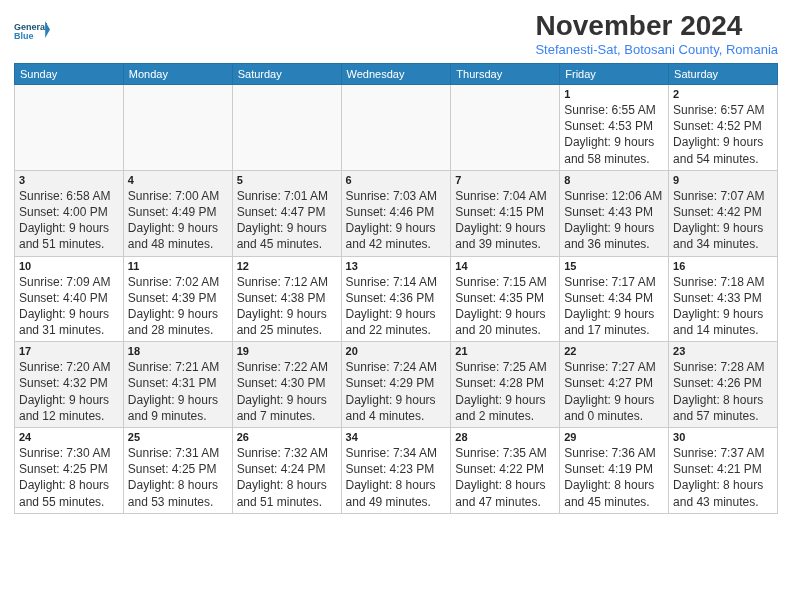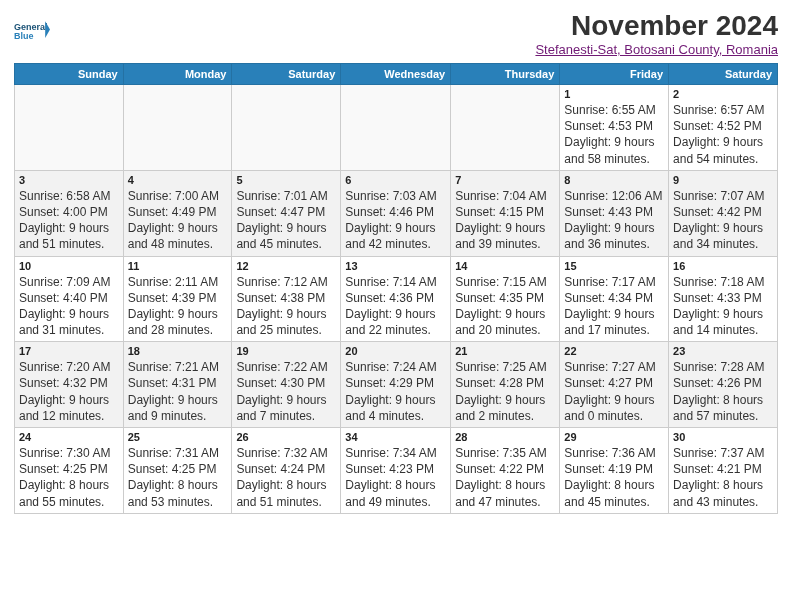--- a/index.html
+++ b/index.html
@@ -20,44 +20,42 @@
       justify-content: space-between;
       align-items: flex-start;
       margin-bottom: 6px;
     }
     .logo {
       display: flex;
       align-items: center;
       margin-top: 4px;
     }
     .title-block {
-      text-align: right;
       margin-left: 28px;
     }
     .month-title {
       font-size: 28px;
       font-weight: bold;
       color: #333;
     }
     .subtitle {
       font-size: 13px;
-      color: #701a75;
-      text-decoration: underline;
+      color: #3b82f6;
     }
     .calendar {
       width: 100%;
       border-collapse: collapse;
     }
     .calendar th {
       background-color: #2980b9;
       color: white;
       font-size: 11px;
-      font-weight: bold;
+      font-weight: normal;
       padding: 4px 5px;
-      text-align: right;
+      text-align: left;
       border: 1px solid #2471a3;
     }
     .calendar td {
       border: 1px solid #ccc;
       vertical-align: top;
       padding: 3px 4px;
       width: 113px;
       font-size: 9px;
       color: #333;
       height: 82px;
@@ -178,21 +176,21 @@
         </tr>
         <tr>
           <td>
             <span class="day-num">10</span>
             <div class="day-info">Sunrise: 7:09 AM
 Sunset: 4:40 PM
 Daylight: 9 hours and 31 minutes.</div>
           </td>
           <td>
             <span class="day-num">11</span>
-            <div class="day-info">Sunrise: 2:11 AM
+            <div class="day-info">Sunrise: 7:02 AM
 Sunset: 4:39 PM
 Daylight: 9 hours and 28 minutes.</div>
           </td>
           <td>
             <span class="day-num">12</span>
             <div class="day-info">Sunrise: 7:12 AM
 Sunset: 4:38 PM
 Daylight: 9 hours and 25 minutes.</div>
           </td>
           <td>

